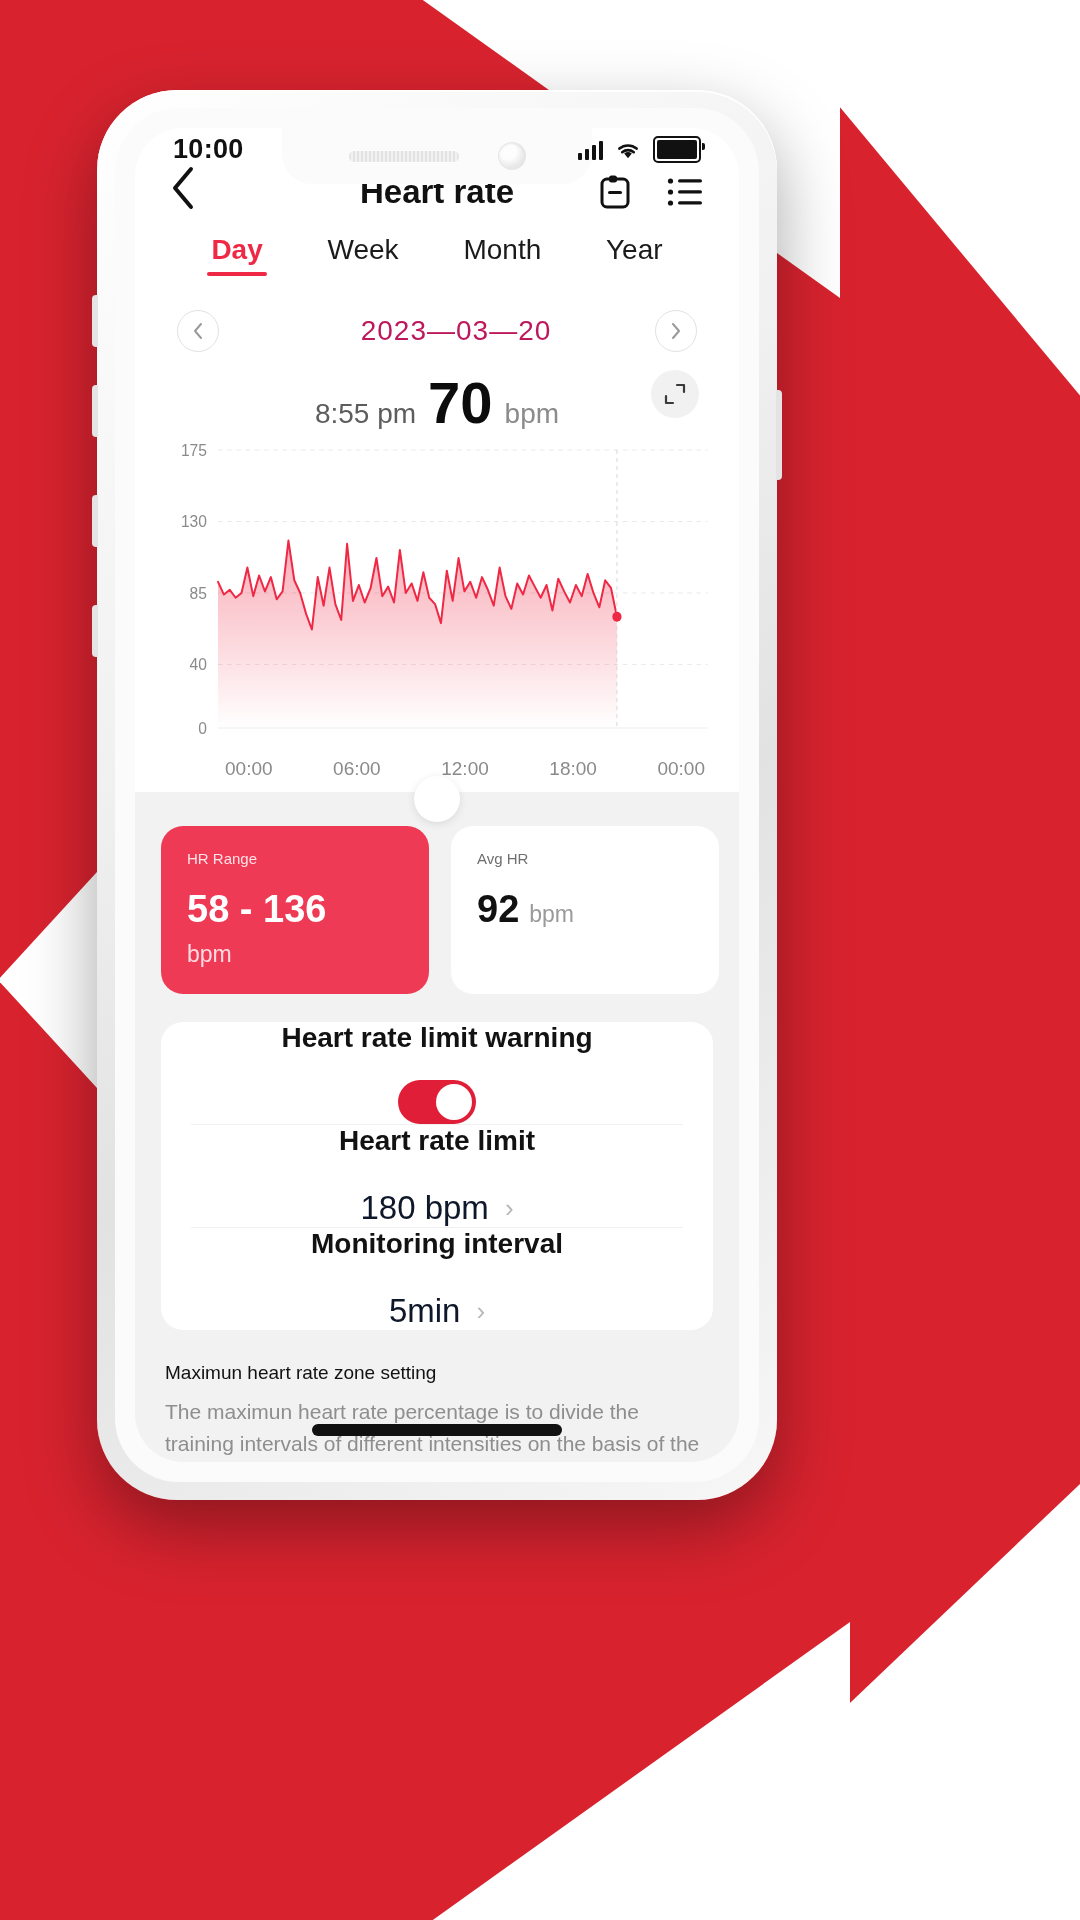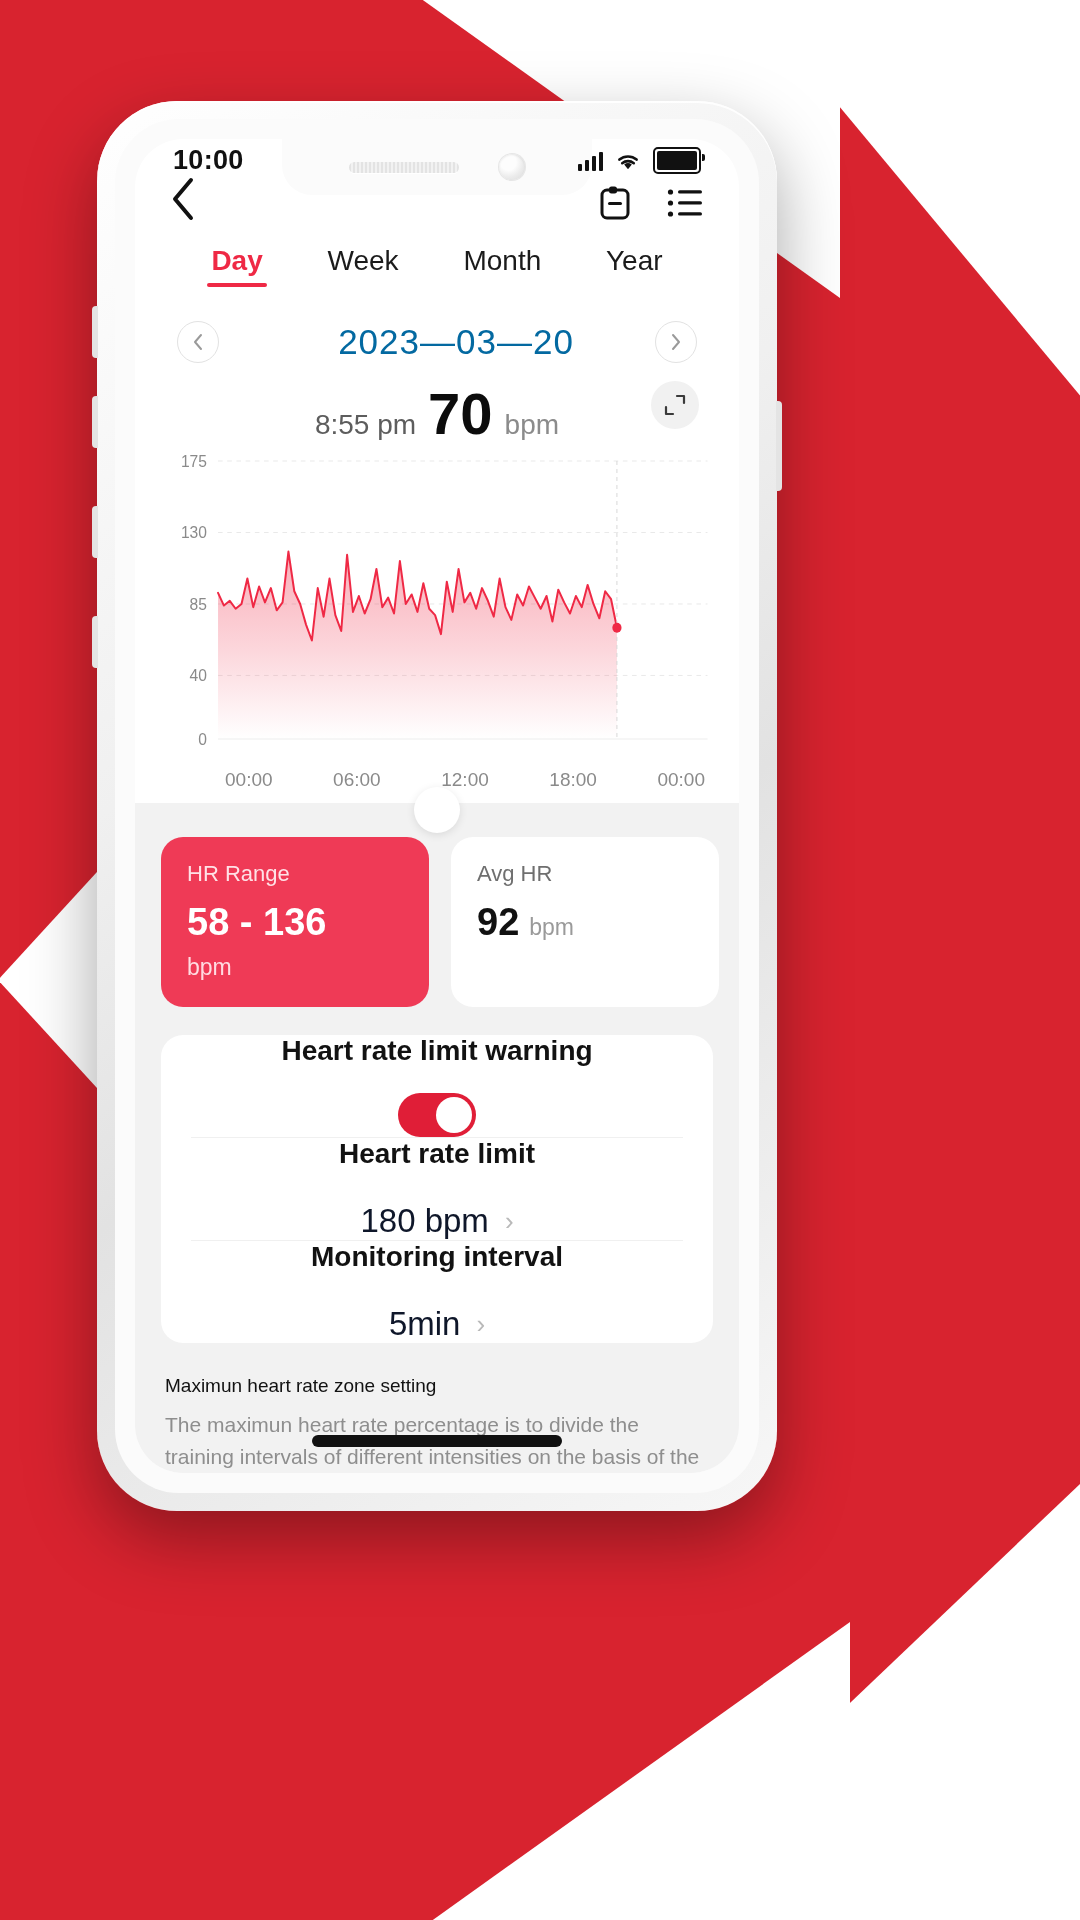--- a/index.html
+++ b/index.html
@@ -32,21 +32,21 @@
     clip-path:polygon(100% 0, 100% 100%, 30% 100%);
   }
   .w-tri-bl{
     position:absolute;left:430px;bottom:-2px;
     width:420px;height:300px;background:#ffffff;
     clip-path:polygon(0 100%, 100% 100%, 100% 0);
   }
 
   
   .phone{
-    position:absolute;left:97px;top:101px;
+    position:absolute;left:97px;top:90px;
     width:680px;height:1410px;
     border-radius:80px;
     background:linear-gradient(145deg,#ffffff 0%,#f0f0f0 38%,#e2e2e2 60%,#f7f7f7 100%);
     box-shadow:0 28px 70px rgba(0,0,0,.35), 0 2px 0 rgba(255,255,255,.9) inset;
     padding:0;
   }
   .phone:before{ 
     content:"";position:absolute;left:-5px;top:205px;width:6px;height:52px;
     background:#e4e4e4;border-radius:4px 0 0 4px;
     box-shadow:0 90px 0 #e4e4e4, 0 200px 0 #e4e4e4, 0 310px 0 0 #e4e4e4;
@@ -116,21 +116,21 @@
     content:"";position:absolute;left:50%;transform:translateX(-50%);
     bottom:0;width:60px;height:4px;border-radius:2px;background:#ef2945;
   }
 
   
   .datestrip{display:flex;align-items:center;justify-content:space-between;padding:34px 42px 0 42px;}
   .circ{
     width:40px;height:40px;border-radius:50%;border:1.5px solid #e2e2e2;background:#fff;
     display:flex;align-items:center;justify-content:center;color:#9a9a9a;font-size:19px;cursor:pointer;
   }
-  .datetext{font-size:35px;color:#0369a1;letter-spacing:1px;margin-left:38px;}
+  .datetext{font-size:28px;color:#be185d;letter-spacing:1px;margin-left:38px;}
 
   
   .readingrow{position:relative;padding:22px 0 6px 0;text-align:center;}
   .reading{display:inline-flex;align-items:baseline;gap:12px;}
   .r-time{font-size:28px;color:#5d5d5d;}
   .r-val{font-size:58px;font-weight:700;color:#0c0c0c;line-height:1;}
   .r-unit{font-size:28px;color:#8b8b8b;}
   .expand{
     position:absolute;right:40px;top:18px;width:48px;height:48px;border-radius:50%;
     background:#f1f1f1;display:flex;align-items:center;justify-content:center;cursor:pointer;
@@ -149,21 +149,21 @@
     position:absolute;left:50%;top:-16px;transform:translateX(-50%);
     width:46px;height:46px;border-radius:50%;background:#fff;
     box-shadow:0 2px 8px rgba(0,0,0,.10);z-index:6;
   }
   .stats{display:flex;gap:22px;padding:34px 26px 0 26px;overflow:hidden;}
   .statcard{
     flex:0 0 auto;width:268px;border-radius:22px;background:#fff;padding:24px 26px 26px 26px;
     box-sizing:border-box;
   }
   .statcard.accent{background:#ef3a56;}
-  .stat-label{font-size:22px;color:#6f6f6f;margin-bottom:14px;}
+  .stat-label{font-size:15px;color:#6f6f6f;margin-bottom:21px;}
   .statcard.accent .stat-label{color:#ffe1e6;}
   .stat-value{font-size:38px;font-weight:700;color:#111;display:flex;align-items:baseline;gap:10px;white-space:nowrap;}
   .statcard.accent .stat-value{color:#fff;flex-direction:column;}
   .stat-unit{font-size:23px;font-weight:400;color:#9a9a9a;}
   .statcard.accent .stat-unit{color:#ffdbe1;}
 
   .card{
     margin:28px 26px 0 26px;background:#fff;border-radius:22px;padding:0 30px;
   }
   .row{
@@ -230,20 +230,21 @@
               </div>
         </div>
       </div>
 
       <div class="navbar">
         <div class="nav-back">
           <svg width="28" height="46" viewBox="0 0 28 46">
                 <path d="M22 4 L6 23 L22 42" stroke="#111" stroke-width="4" fill="none" stroke-linecap="round" stroke-linejoin="round"></path>
               </svg>
         </div>
+        <div class="nav-title">Heart rate</div>
         <div class="nav-actions">
           <div class="icon-btn">
             <svg width="34" height="36" viewBox="0 0 34 36">
               <rect x="4" y="5" width="26" height="28" rx="5" stroke="#111" stroke-width="3" fill="none"></rect>
               <rect x="11" y="1.5" width="8" height="7" rx="2.5" fill="#111"></rect>
               <rect x="10" y="17" width="14" height="3" rx="1.5" fill="#111"></rect>
             </svg>
           </div>
           <div class="icon-btn">
             <svg width="36" height="30" viewBox="0 0 36 30">

